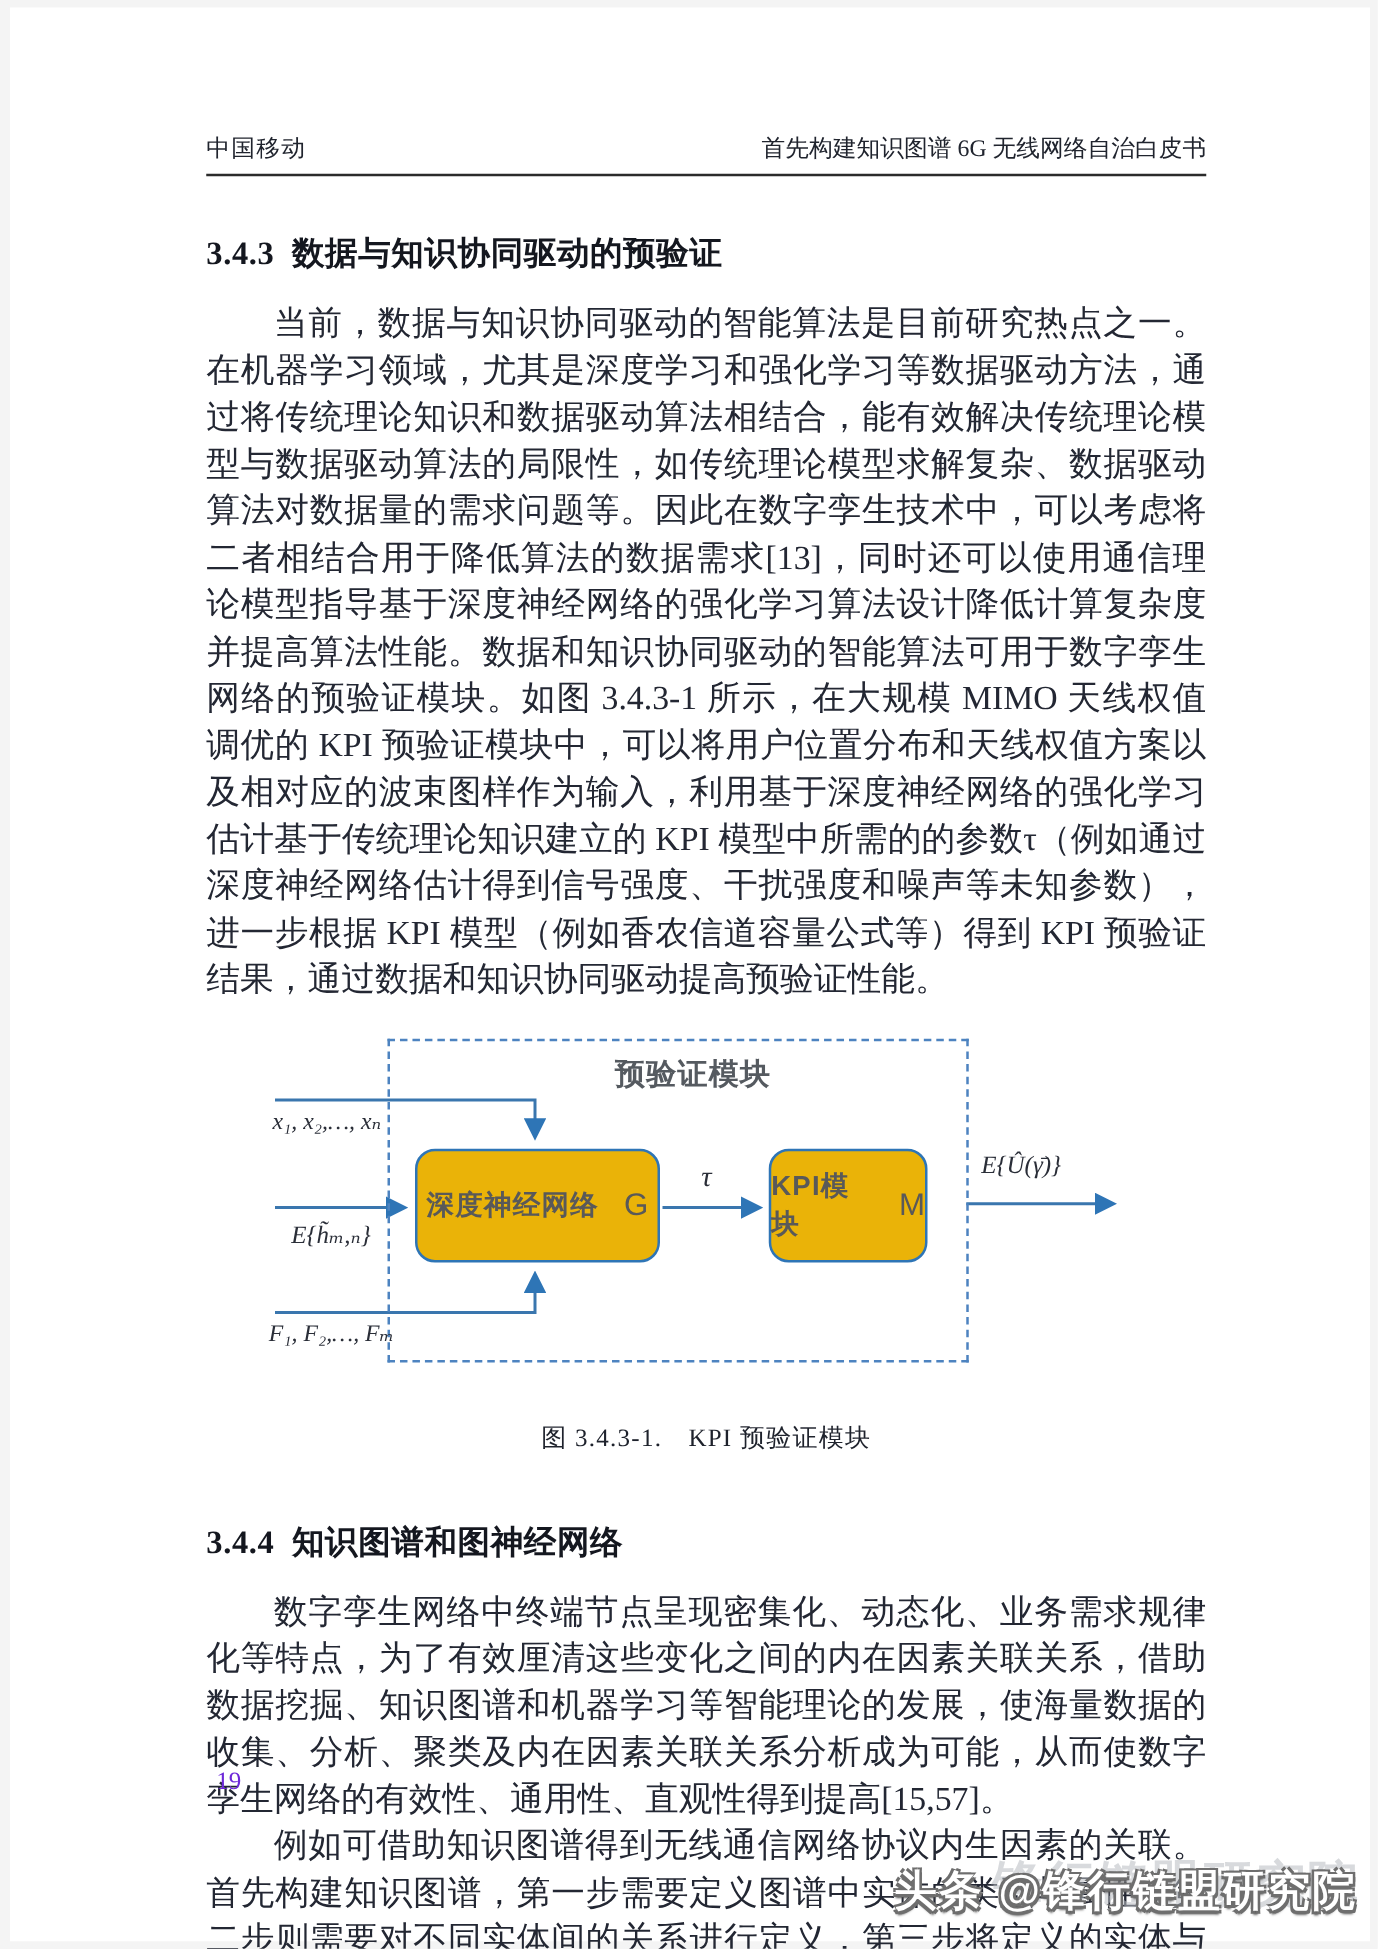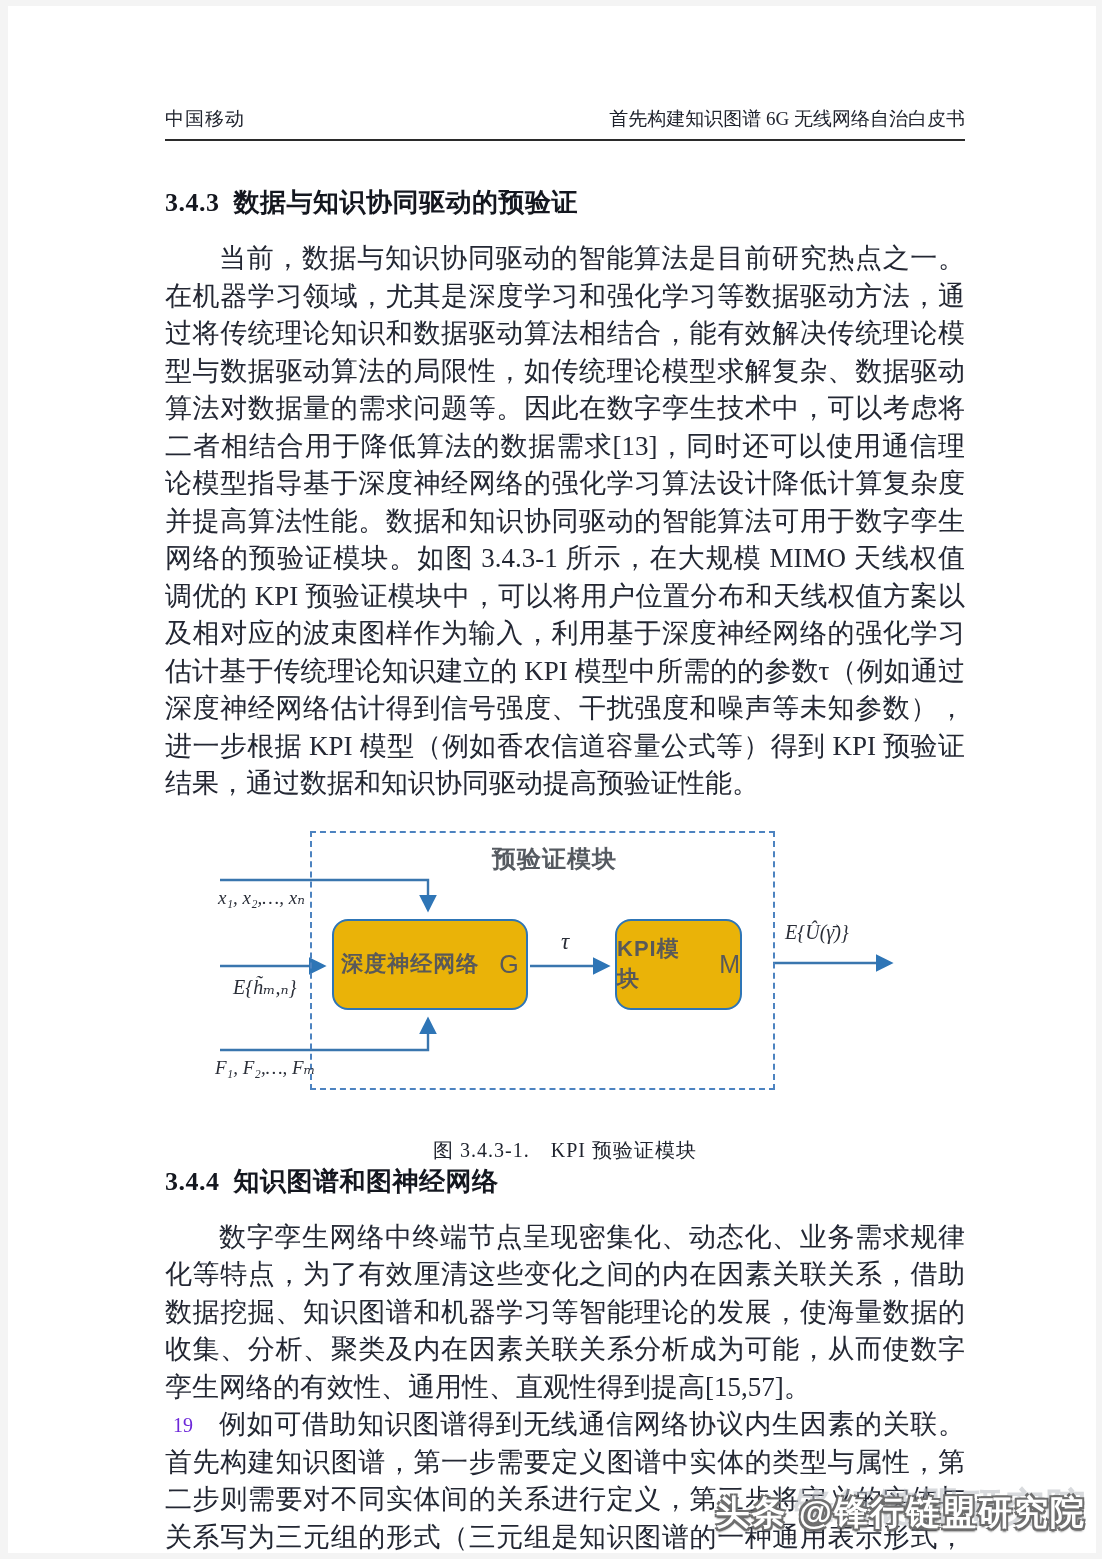--- a/index.html
+++ b/index.html
@@ -27,21 +27,21 @@
   }
   .header .brand { letter-spacing: 1px; margin-top: 28px; }
 
   
   .sec-heading {
     font-size: 26px; font-weight: bold; color: #14171f;
     letter-spacing: 0.5px;
   }
   .sec-heading .num { margin-right: 14px; }
   .h343 { margin-top: 44px; }
-  .h344 { }
+  .h344 { margin-top: 52px; }
 
   
   .para {
     margin-top: 20px;
     font-size: 27px; line-height: 37.5px;
     text-align: justify; text-justify: inter-ideograph;
     text-indent: 2em;
     color: #232733;
   }
   .para + .para { margin-top: 0; }

